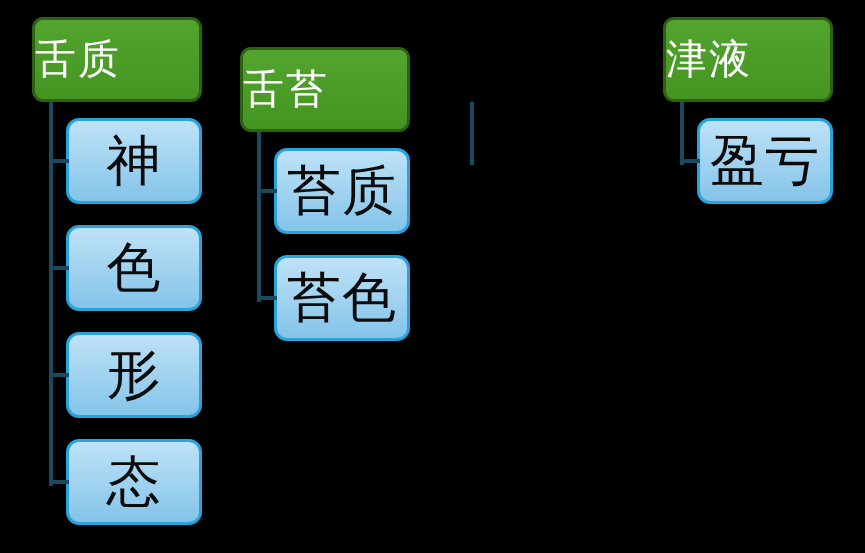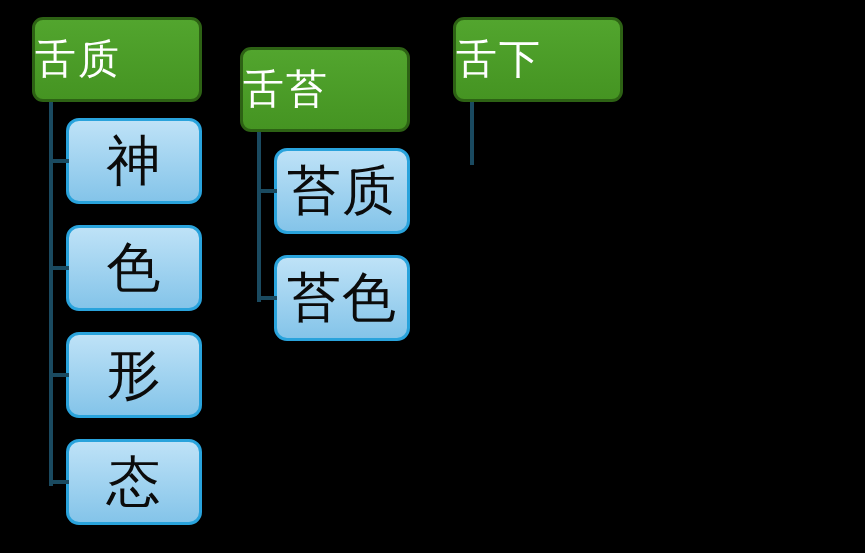--- a/index.html
+++ b/index.html
@@ -95,18 +95,22 @@
   </div>
 
   <div class="branch branch-2">
     <div class="hdr">舌苔</div>
     <div class="vline" style="height:170px"></div>
     <div class="child c0">苔质</div>
     <div class="child c1">苔色</div>
   </div>
 
   <div class="branch branch-3">
-    <div class="hdr">舌下</div>
     <div class="vline" style="height:63px"></div>
   </div>
 
+  <div class="branch branch-4">
+    <div class="hdr">津液</div>
+    <div class="vline" style="height:63px"></div>
+    <div class="child c0">盈亏</div>
+  </div>
 
 </div>
 
 </body></html>

